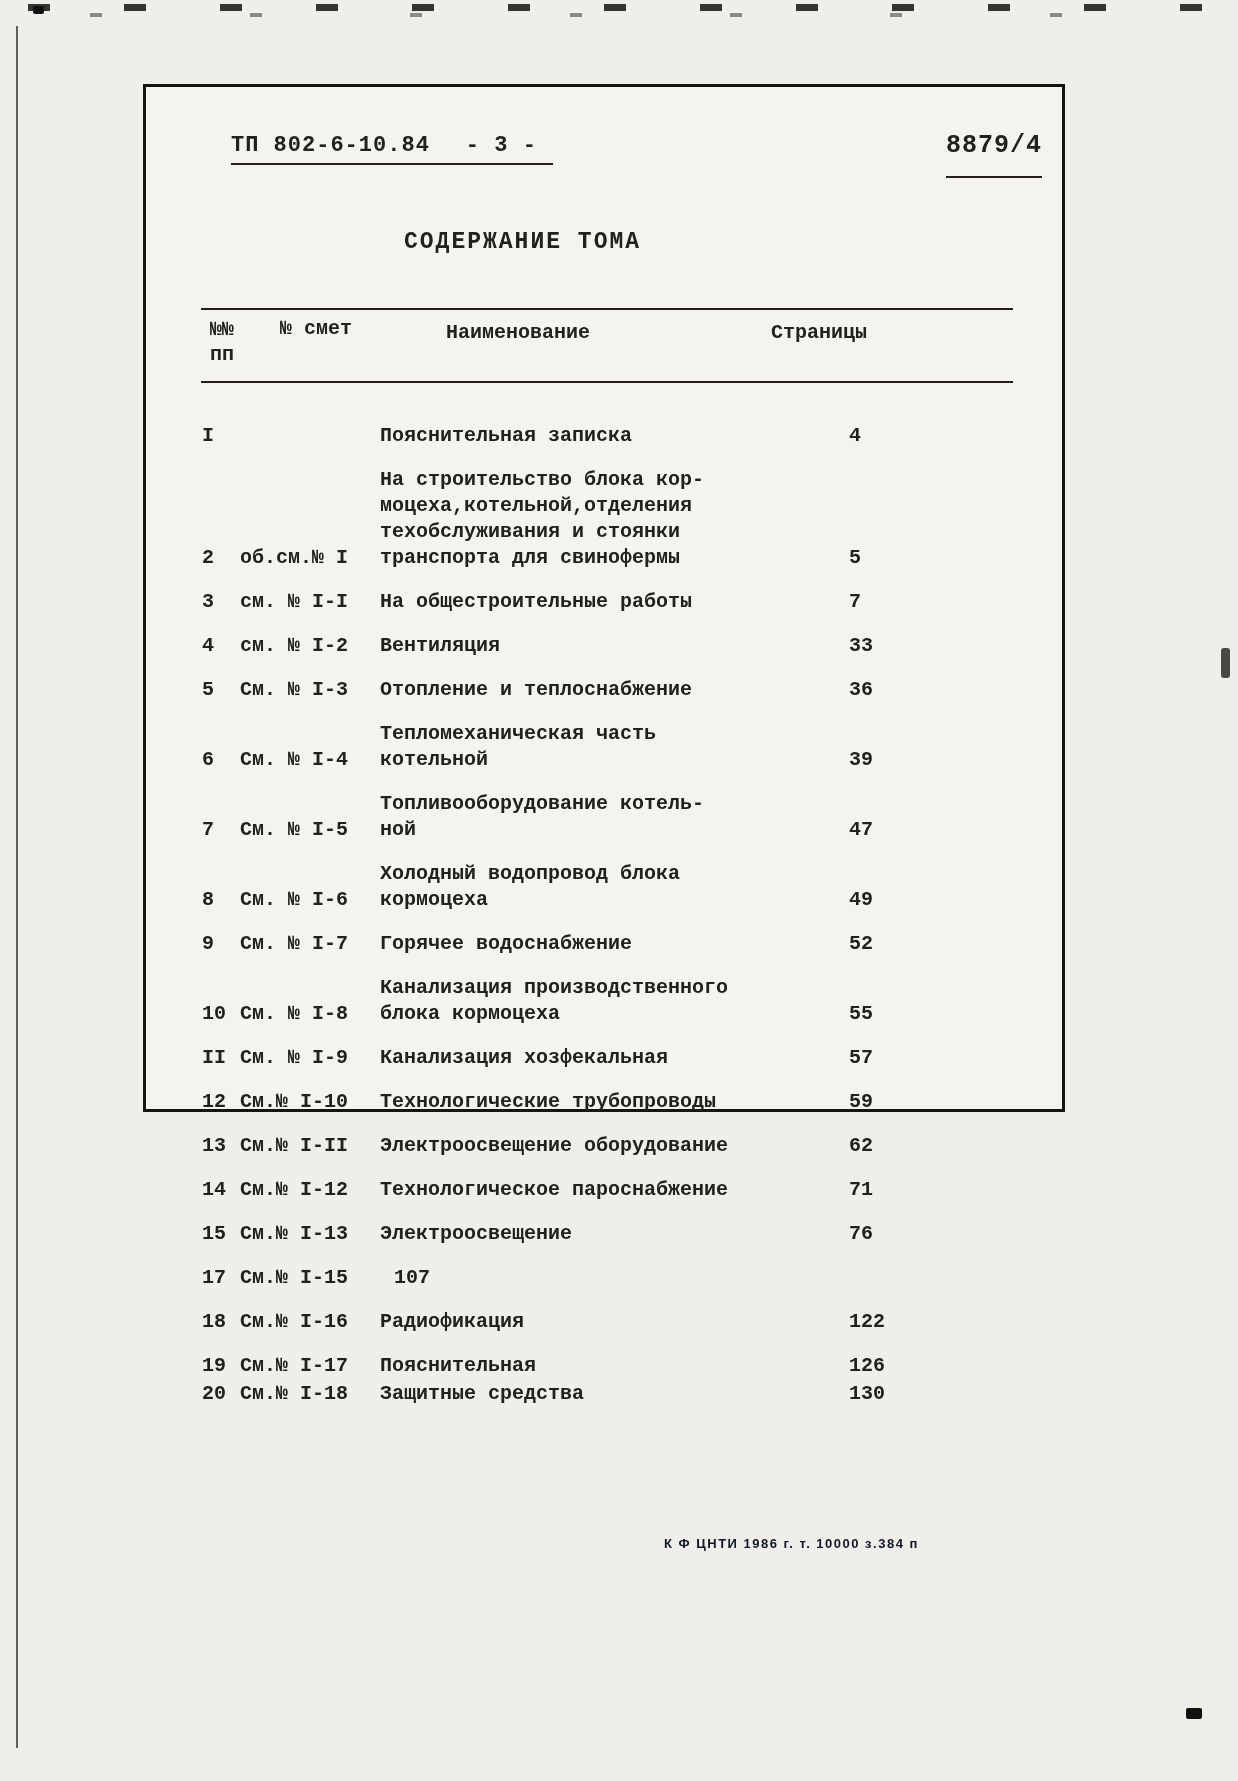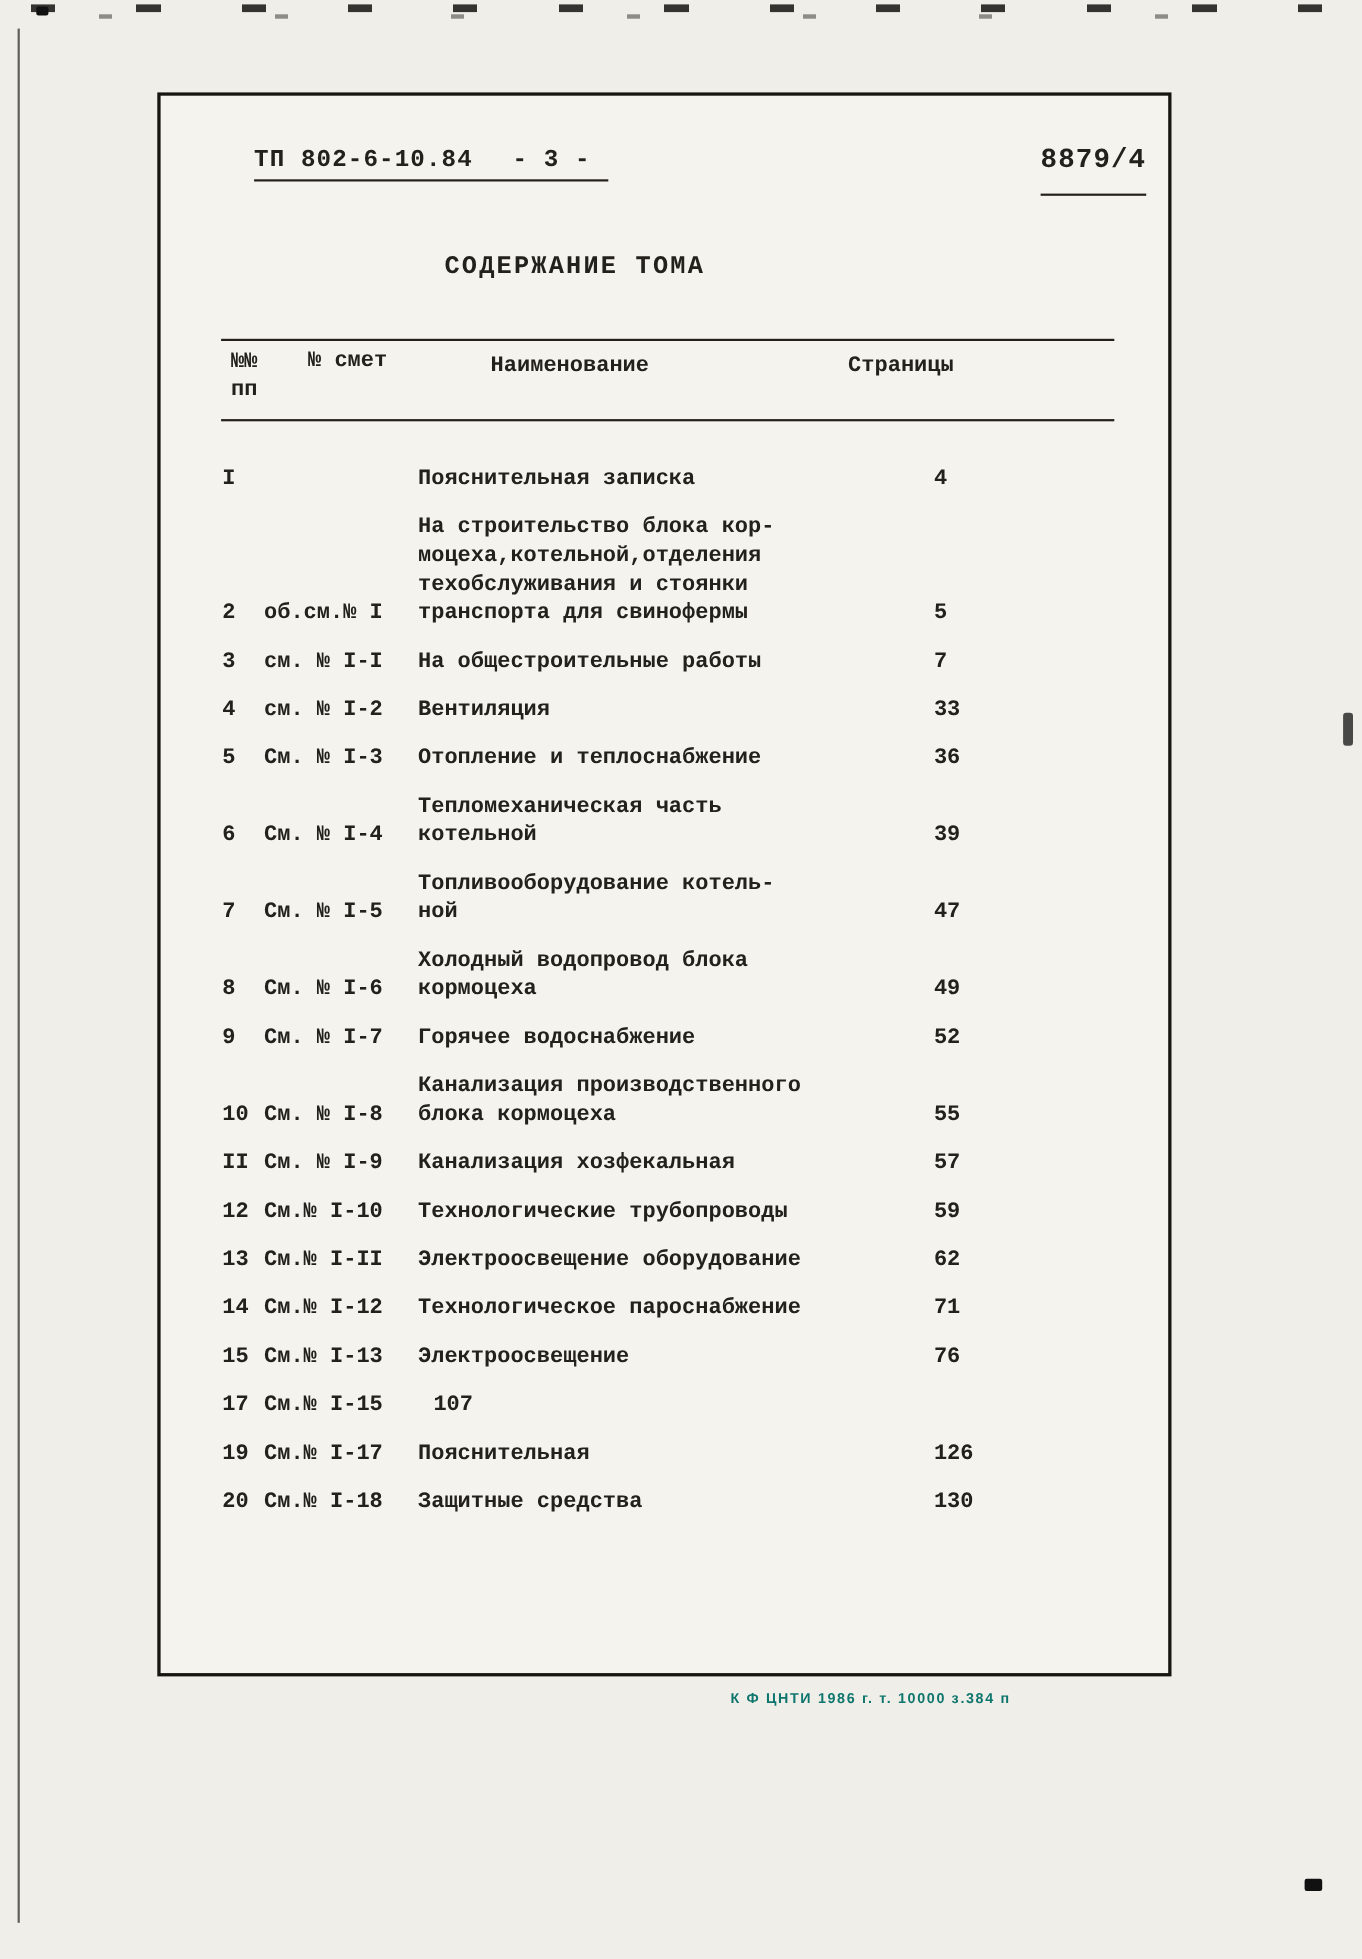--- a/index.html
+++ b/index.html
@@ -14,21 +14,21 @@
   .noise-top{position:absolute;left:28px;top:4px;right:14px;height:7px;
     background:repeating-linear-gradient(90deg,#14120f 0 22px,transparent 22px 96px);opacity:.85}
   .noise-top2{position:absolute;left:90px;top:13px;right:60px;height:4px;
     background:repeating-linear-gradient(90deg,#14120f 0 12px,transparent 12px 160px);opacity:.45}
   .noise-left{position:absolute;left:16px;top:26px;width:2px;height:1722px;background:#3c3a36;opacity:.8}
   .speck-tl{position:absolute;left:33px;top:6px;width:11px;height:8px;background:#111;border-radius:2px}
   .speck-right{position:absolute;left:1221px;top:648px;width:9px;height:30px;background:#2a2a2a;border-radius:3px;opacity:.85}
   .speck-br{position:absolute;left:1186px;top:1708px;width:16px;height:11px;background:#111;border-radius:2px}
 
   
-  .frame{position:absolute;left:143px;top:84px;width:922px;height:1440px;
+  .frame{position:absolute;left:143px;top:84px;width:922px;height:1028px;
     border:3px solid #17150f;background:#f4f3ee}
 
   .hdr-left{position:absolute;left:85px;top:46px;font-size:22px;font-weight:bold;
     letter-spacing:1px;border-bottom:2px solid #23201a;padding:0 16px 5px 0;
     display:flex;gap:36px;white-space:nowrap}
   .hdr-right{position:absolute;left:800px;top:44px;font-size:25px;font-weight:bold;
     border-bottom:2px solid #23201a;padding-bottom:16px;letter-spacing:1px}
 
   .title{position:absolute;left:258px;top:142px;font-size:23px;font-weight:bold;letter-spacing:2px;white-space:nowrap}
 
@@ -48,21 +48,21 @@
   .row{display:grid;grid-template-columns:44px 140px 455px 120px;align-items:end;
     margin-bottom:18px;line-height:26px}
   .row:nth-child(n+18){margin-bottom:2px}
   .c-num{padding-left:6px;white-space:nowrap}
   .c-est{white-space:nowrap}
   .c-name{white-space:pre-line}
   .c-page{padding-left:14px;white-space:nowrap}
 
   .imprint{position:absolute;left:664px;top:1536px;
     font-family:"Liberation Sans","DejaVu Sans",sans-serif;
-    font-size:13px;font-weight:bold;letter-spacing:1.5px;color:#0f766e;white-space:nowrap}
+    font-size:13px;font-weight:bold;letter-spacing:1.5px;color:#0f172a;white-space:nowrap}
 </style>
 </head>
 <body>
 
 <div>
 
   <div class="noise-top"></div>
   <div class="noise-top2"></div>
   <div class="noise-left"></div>
   <div class="speck-tl"></div>
@@ -207,20 +207,26 @@
     <div class="c-page">76</div>
   </div>
 
 
   <div class="row">
     <div class="c-num">17</div>
     <div class="c-est">См.№ I-15</div>
     <div class="c-page">107</div>
   </div>
 
+  <div class="row">
+    <div class="c-num">18</div>
+    <div class="c-est">См.№ I-16</div>
+    <div class="c-name">Радиофикация</div>
+    <div class="c-page">122</div>
+  </div>
 
   <div class="row">
     <div class="c-num">19</div>
     <div class="c-est">См.№ I-17</div>
     <div class="c-name">Пояснительная</div>
     <div class="c-page">126</div>
   </div>
 
   <div class="row">
     <div class="c-num">20</div>

